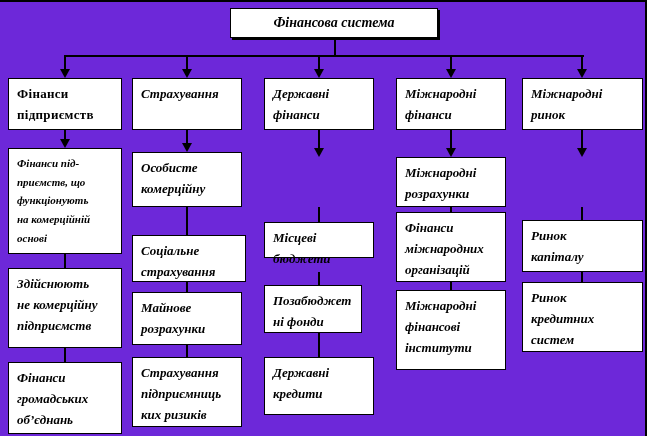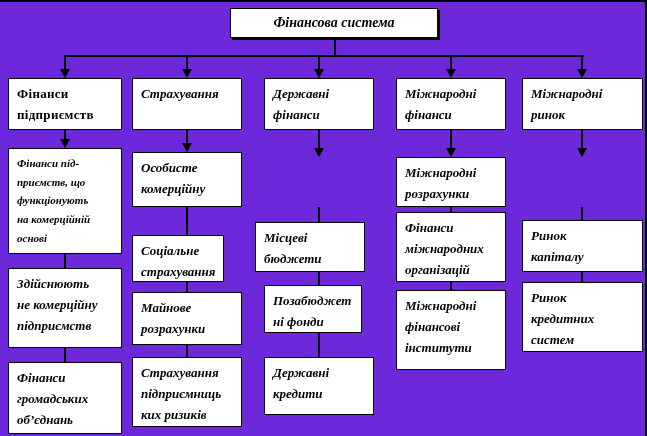--- a/index.html
+++ b/index.html
@@ -102,32 +102,32 @@
 не комерційну
 підприємств</div>
   <div class="vline" style="left:64px;top:348px;height:14px;"></div>
   <div class="box" style="left:8px;top:362px;width:114px;height:72px;">Фінанси
 громадських
 об’єднань</div>
 
   <div class="box" style="left:132px;top:152px;width:110px;height:55px;">Особисте
 комерційну</div>
   <div class="vline" style="left:186px;top:207px;height:28px;"></div>
-  <div class="box" style="left:132px;top:235px;width:92px;height:47px;">Соціальне
+  <div class="box" style="left:132px;top:235px;width:114px;height:47px;">Соціальне
 страхування</div>
   <div class="vline" style="left:186px;top:282px;height:10px;"></div>
   <div class="box" style="left:132px;top:292px;width:110px;height:53px;">Майнове
 розрахунки</div>
   <div class="vline" style="left:186px;top:345px;height:12px;"></div>
   <div class="box" style="left:132px;top:357px;width:110px;height:70px;">Страхування
 підприємниць
 ких ризиків</div>
 
   <div class="vline" style="left:318px;top:207px;height:15px;"></div>
-  <div class="box" style="left:255px;top:222px;width:110px;height:50px;">Місцеві
+  <div class="box" style="left:264px;top:222px;width:110px;height:36px;">Місцеві
 бюджети</div>
   <div class="vline" style="left:318px;top:272px;height:13px;"></div>
   <div class="box" style="left:264px;top:285px;width:98px;height:48px;">Позабюджет
 ні фонди</div>
   <div class="vline" style="left:318px;top:333px;height:24px;"></div>
   <div class="box" style="left:264px;top:357px;width:110px;height:58px;">Державні
 кредити</div>
 
   <div class="box" style="left:396px;top:157px;width:110px;height:50px;">Міжнародні
 розрахунки</div>

